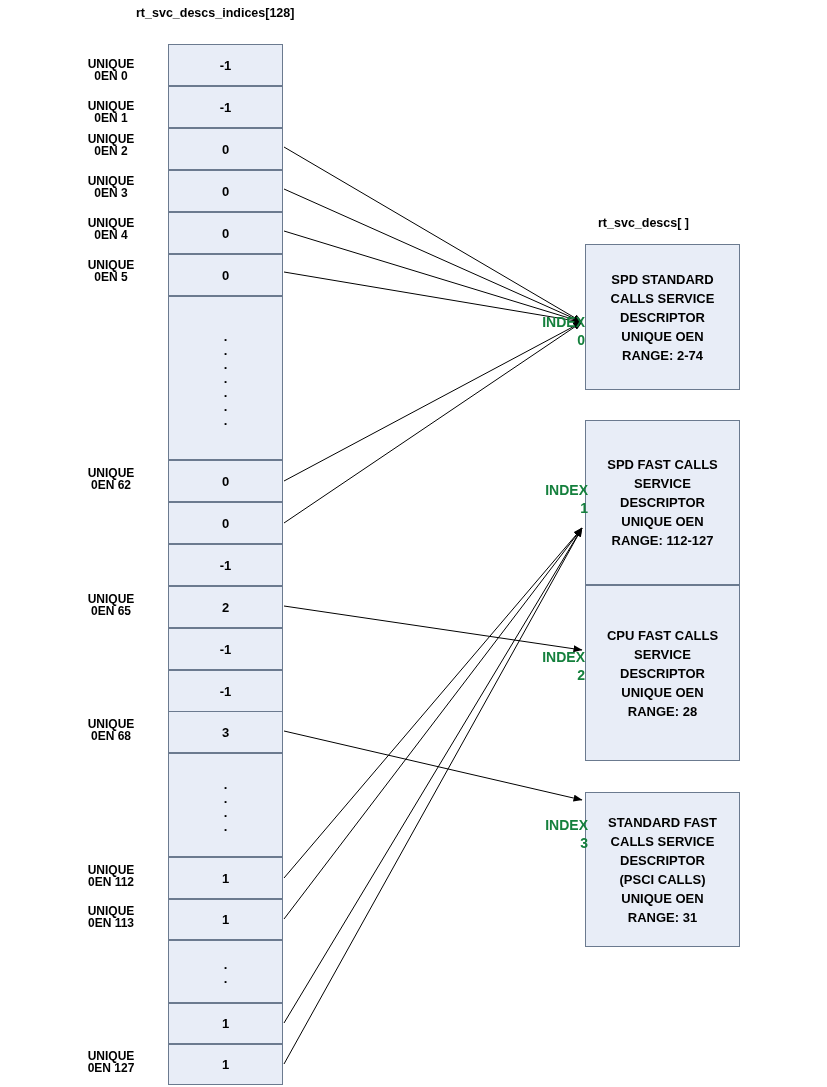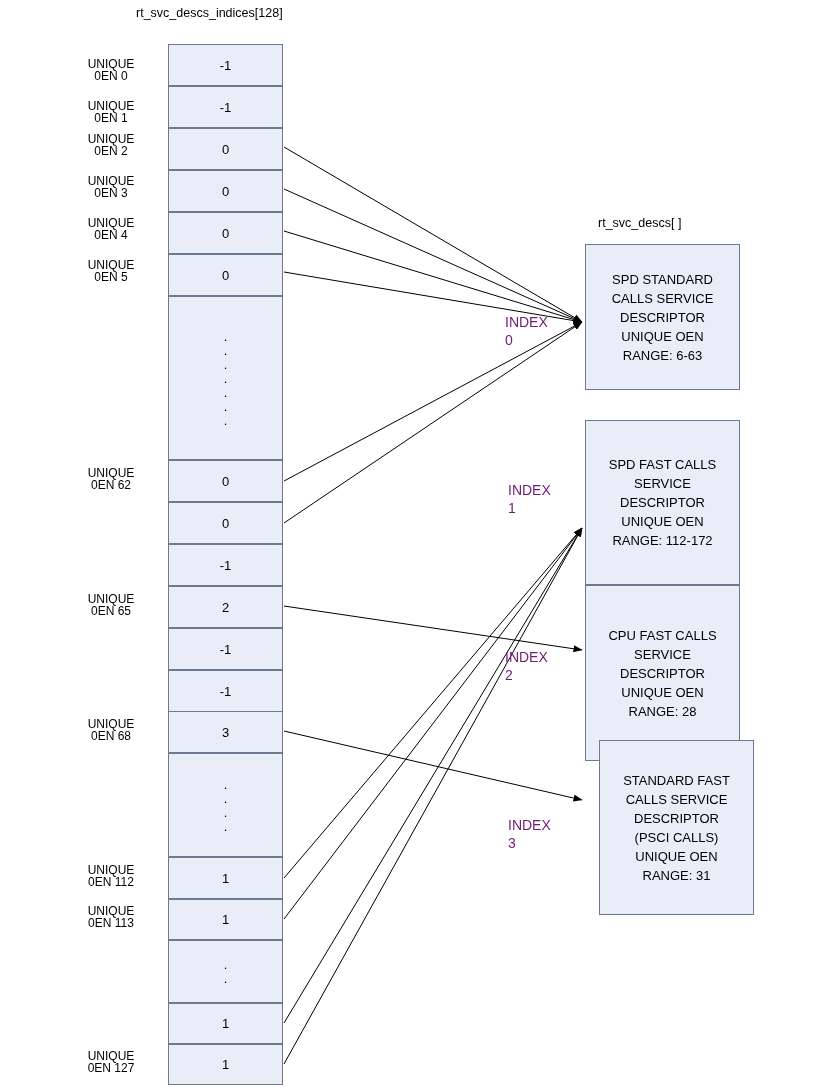--- a/index.html
+++ b/index.html
@@ -13,20 +13,21 @@
     position: relative;
     font-family: "Liberation Sans", sans-serif;
     color: #000000;
     overflow: hidden;
   }
   #diagram {
     position: absolute;
     left: 0; top: 0;
     width: 827px;
     height: 1087px;
+    font-weight: bold;
   }
   .svg-layer {
     position: absolute;
     left: 0; top: 0;
     width: 827px;
     height: 1087px;
     pointer-events: none;
   }
   .title {
     position: absolute;
@@ -85,24 +86,24 @@
     text-align: center;
     font-size: 13px;
     line-height: 19px;
     color: #000;
     padding: 2px 4px;
   }
   .desc div { white-space: nowrap; }
   .index-label {
     position: absolute;
     width: 80px;
-    text-align: left;
+    text-align: right;
     font-size: 14px;
     line-height: 18px;
-    color: #701a75;
+    color: #15803d;
   }
 </style>
 </head>
 <body>
 
 <div id="diagram">
 
   <div class="title" id="left-title">rt_svc_descs_indices[128]</div>
   <div class="title" id="right-title">rt_svc_descs[ ]</div>
 
@@ -186,40 +187,40 @@
   <div class="uolabel" style="top:718px;">UNIQUE<br>0EN 68</div>
   <div class="uolabel" style="top:864px;">UNIQUE<br>0EN 112</div>
   <div class="uolabel" style="top:905px;">UNIQUE<br>0EN 113</div>
   <div class="uolabel" style="top:1050px;">UNIQUE<br>0EN 127</div>
 
   <div class="desc" style="top:244px;height:146px;">
     <div>SPD STANDARD</div>
     <div>CALLS SERVICE</div>
     <div>DESCRIPTOR</div>
     <div>UNIQUE OEN</div>
-    <div>RANGE: 6-63</div>
+    <div>RANGE: 2-74</div>
   </div>
 
   <div class="desc" style="top:420px;height:165px;text-align:center;">
     <div>SPD FAST CALLS</div>
     <div>SERVICE</div>
     <div>DESCRIPTOR</div>
     <div>UNIQUE OEN</div>
-    <div>RANGE: 112-172</div>
+    <div>RANGE: 112-127</div>
   </div>
 
   <div class="desc" style="top:585px;height:176px;">
     <div>CPU FAST CALLS</div>
     <div>SERVICE</div>
     <div>DESCRIPTOR</div>
     <div>UNIQUE OEN</div>
     <div>RANGE: 28</div>
   </div>
 
-  <div class="desc" style="top:740px;height:175px;margin-left:14px;">
+  <div class="desc" style="top:792px;height:155px;">
     <div>STANDARD FAST</div>
     <div>CALLS SERVICE</div>
     <div>DESCRIPTOR</div>
     <div>(PSCI CALLS)</div>
     <div>UNIQUE OEN</div>
     <div>RANGE: 31</div>
   </div>
 
   <div class="index-label" style="left:505px; top:313px;">
     <span>INDEX</span><br>

